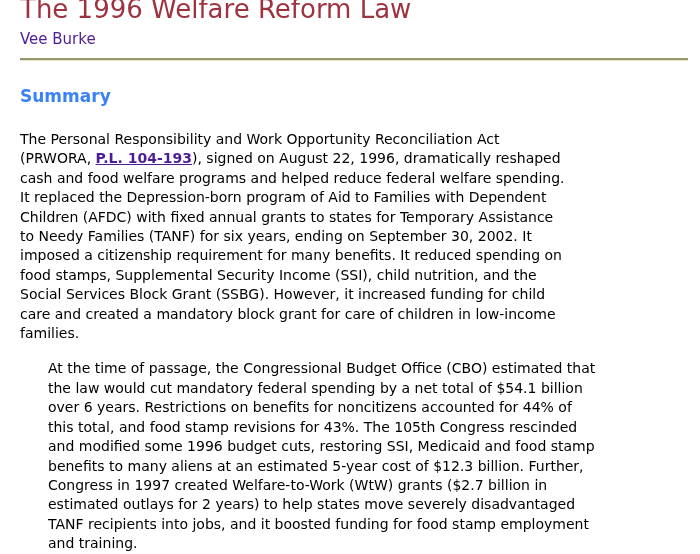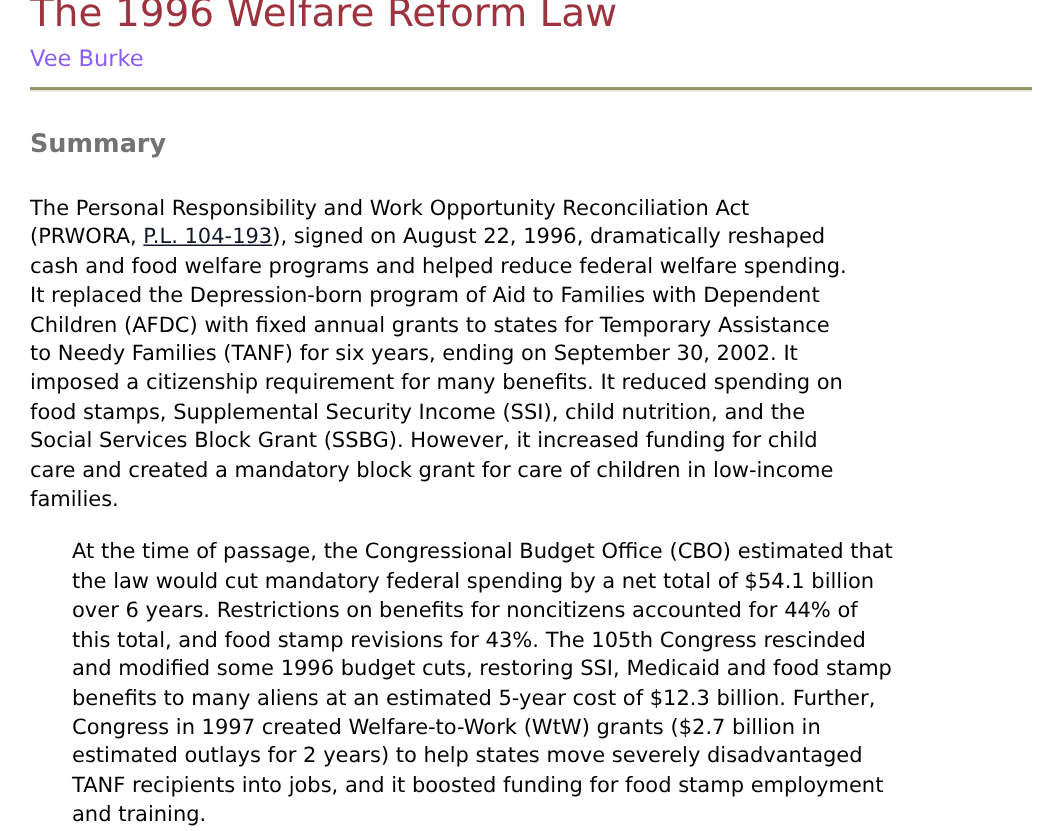--- a/index.html
+++ b/index.html
@@ -23,51 +23,52 @@
     font-size: 26px;
     line-height: 30px;
     font-weight: 400;
     color: #9E3340;
     white-space: nowrap;
   }
   .doc-author {
     margin: 6px 0 0 0;
     font-size: 15px;
     line-height: 18px;
-    color: #8b5cf6;
+    color: #4c1d95;
   }
   .divider {
     height: 0;
     margin: 10px -8px 0 0;
     border: 0;
     border-top: 2px solid #96966B;
     border-bottom: 1px solid #E3E3CD;
   }
   .summary-heading {
     margin: 26px 0 0 0;
     font-size: 17px;
     line-height: 19px;
     font-weight: 700;
-    color: #737373;
+    color: #3b82f6;
   }
   .body-para {
     margin: 24px 0 0 0;
     font-size: 14px;
     line-height: 19.4px;
     white-space: pre-line;
     color: #000000;
   }
   .body-para.second {
     margin-top: 16px;
     margin-left: 28px;
   }
   a.doc-link {
-    color: #0f172a;
+    color: #4c1d95;
     text-decoration: underline;
     cursor: pointer;
+    font-weight: bold;
   }
 </style>
 </head>
 <body>
 
 <div class="page">
 
   <h1 class="doc-title">The 1996 Welfare Reform Law</h1>
 
   <div class="doc-author">Vee Burke</div>

